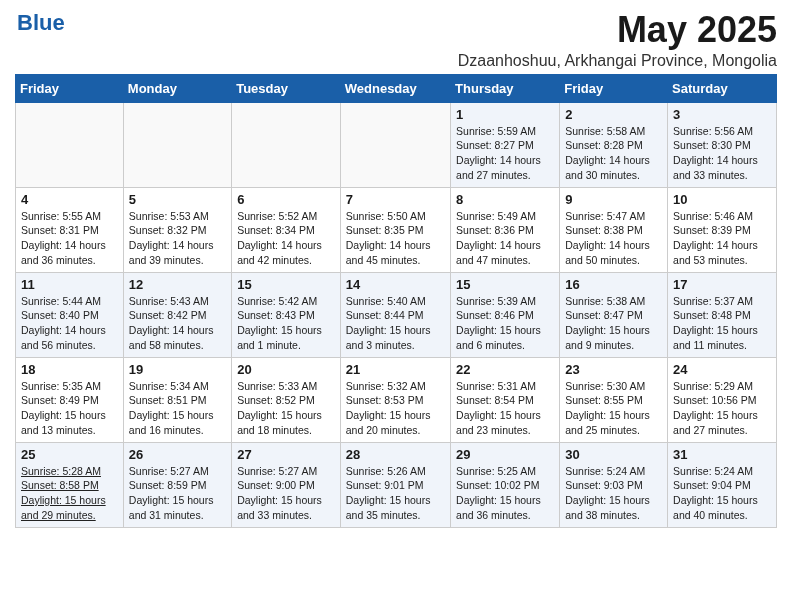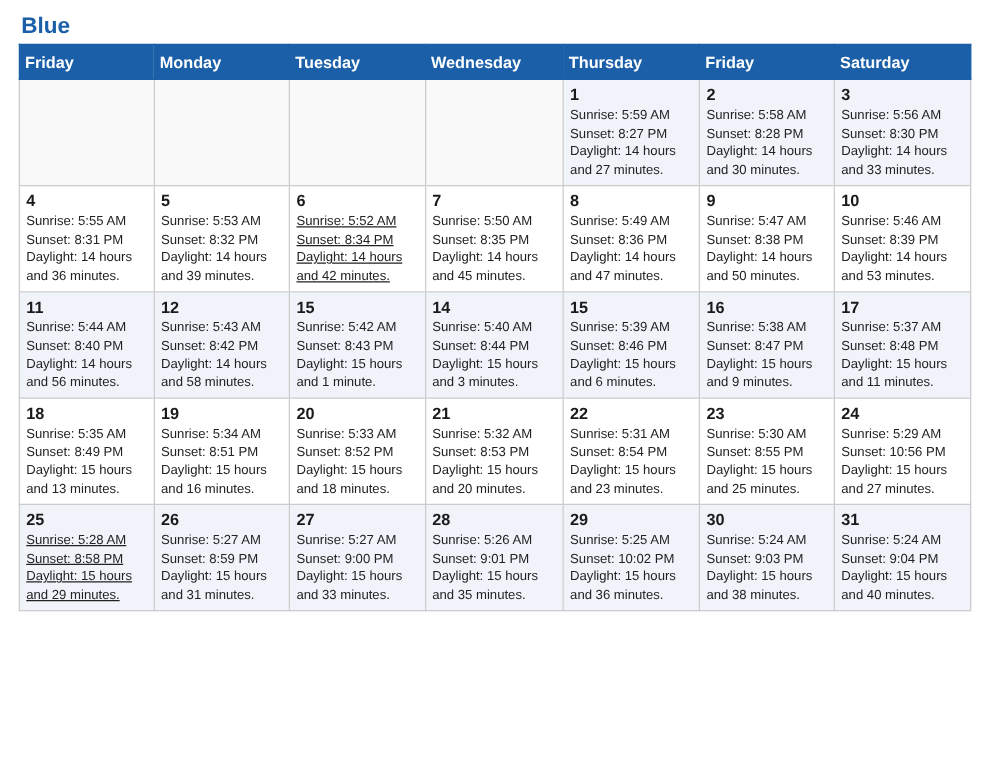--- a/index.html
+++ b/index.html
@@ -20,21 +20,21 @@
       display: flex;
       align-items: center;
       margin-top: 6px;
     }
     .logo-text-general {
       font-size: 18px;
       font-weight: bold;
       color: #333;
     }
     .logo-text-blue {
-      font-size: 18px;
+      font-size: 22px;
       font-weight: bold;
       color: #1a5fa8;
     }
     .logo-icon {
       width: 28px;
       height: 28px;
       margin-left: 2px;
     }
     .title-area {
       text-align: right;
@@ -96,20 +96,24 @@
     }
   </style>
 </head>
 <body>
 
 <div class="header-area">
   <div class="logo">
     <div style="display:flex;flex-direction:column;align-items:flex-start;">
       <span class="logo-text-blue" style="margin-top:-6px;margin-left:2px;">Blue</span>
     </div>
+  </div>
+  <div class="title-area">
+    <div class="month-title">May 2025</div>
+    <div class="location-title">Dzaanhoshuu, Arkhangai Province, Mongolia</div>
   </div>
 </div>
 
 <table class="calendar-table">
   <thead>
     <tr>
     <th>Friday</th>
         <th>Monday</th>
         <th>Tuesday</th>
         <th>Wednesday</th>
@@ -139,21 +143,21 @@
       </tr>
       <tr>
         <td><span class="day-number">4</span><span class="day-info" style="white-space: pre-line;">Sunrise: 5:55 AM
 Sunset: 8:31 PM
 Daylight: 14 hours
 and 36 minutes.</span></td>
         <td><span class="day-number">5</span><span class="day-info" style="white-space: pre-line;">Sunrise: 5:53 AM
 Sunset: 8:32 PM
 Daylight: 14 hours
 and 39 minutes.</span></td>
-        <td><span class="day-number">6</span><span class="day-info" style="white-space: pre-line; text-decoration: underline;">Sunrise: 5:52 AM
+        <td><span class="day-number">6</span><span class="day-info" style="white-space: pre-line;">Sunrise: 5:52 AM
 Sunset: 8:34 PM
 Daylight: 14 hours
 and 42 minutes.</span></td>
         <td><span class="day-number">7</span><span class="day-info" style="white-space: pre-line;">Sunrise: 5:50 AM
 Sunset: 8:35 PM
 Daylight: 14 hours
 and 45 minutes.</span></td>
         <td><span class="day-number">8</span><span class="day-info" style="white-space: pre-line;">Sunrise: 5:49 AM
 Sunset: 8:36 PM
 Daylight: 14 hours

